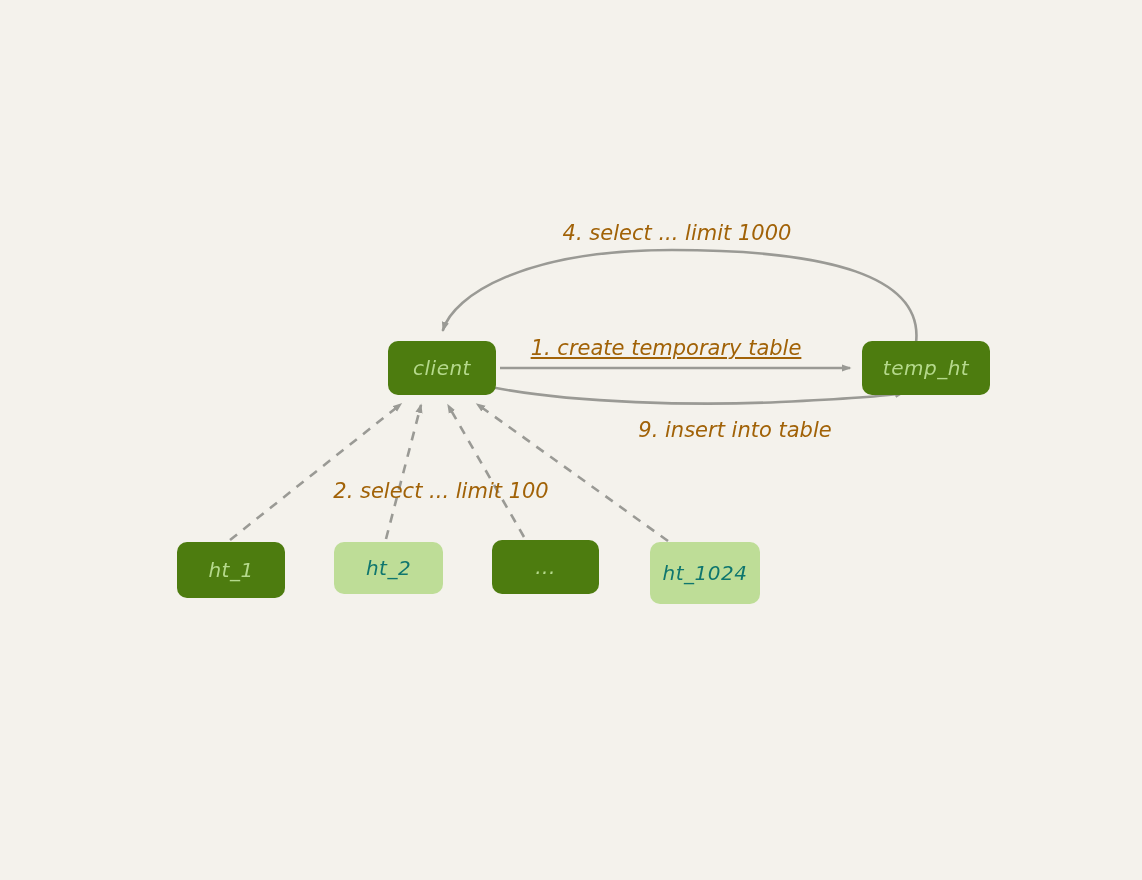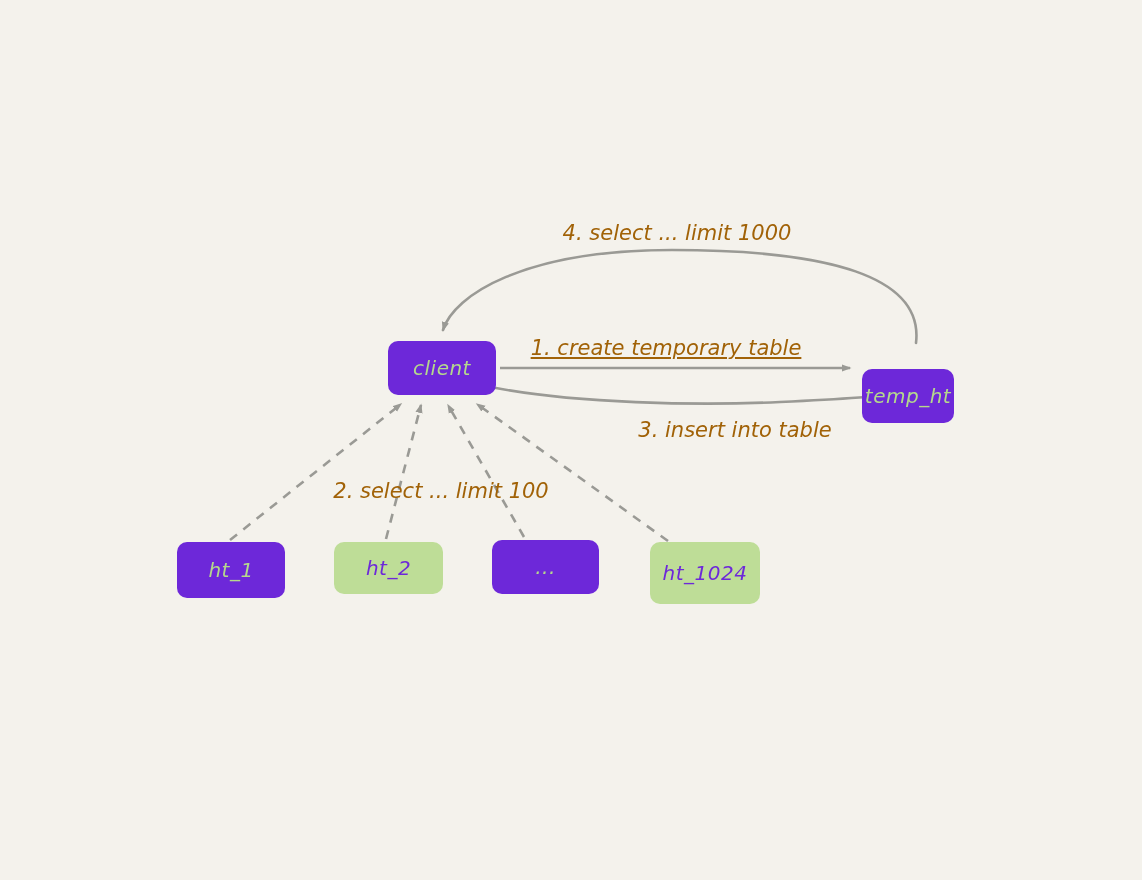--- a/index.html
+++ b/index.html
@@ -27,29 +27,29 @@
     z-index: 2;
     display: flex;
     align-items: center;
     justify-content: center;
     border-radius: 10px;
     font-size: 20px;
     font-style: italic;
     letter-spacing: 0.5px;
   }
   .node.dark {
-    background: #6d28d9;
+    background: #4d7c0f;
     color: #b5d98c;
   }
   .node.light {
     background: #bedd97;
-    color: #6d28d9;
+    color: #0f766e;
   }
   #node-client  { left: 388px; top: 341px; width: 108px; height: 54px; }
-  #node-temp-ht { left: 862px; top: 341px; width: 92px; height: 54px; margin-top: 28px; }
+  #node-temp-ht { left: 862px; top: 341px; width: 128px; height: 54px; }
   #node-ht-1    { left: 177px; top: 542px; width: 108px; height: 56px; }
   #node-ht-2    { left: 334px; top: 542px; width: 109px; height: 52px; }
   #node-dots    { left: 492px; top: 540px; width: 107px; height: 54px; }
   #node-ht-1024 { left: 650px; top: 542px; width: 110px; height: 62px; }
 
   .edge-label {
     position: absolute;
     z-index: 2;
     transform: translateX(-50%);
     white-space: nowrap;
@@ -95,17 +95,17 @@
   <div class="node light" id="node-ht-2">ht_2</div>
 
   <div class="node dark" id="node-dots">...</div>
 
   <div class="node light" id="node-ht-1024">ht_1024</div>
 
   <div class="edge-label" id="label-step-1">1. create temporary table</div>
 
   <div class="edge-label" id="label-step-2">2. select ... limit 100</div>
 
-  <div class="edge-label" id="label-step-3">3. insert into table</div>
+  <div class="edge-label" id="label-step-3">9. insert into table</div>
 
   <div class="edge-label" id="label-step-4">4. select ... limit 1000</div>
 
 </div>
 
 </body></html>

